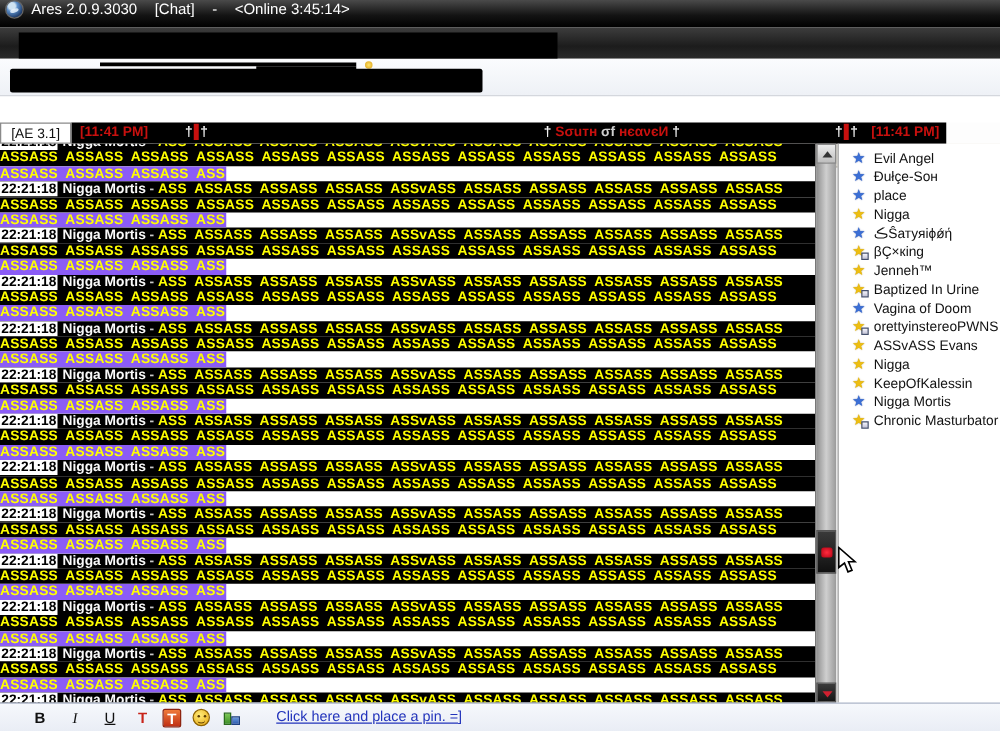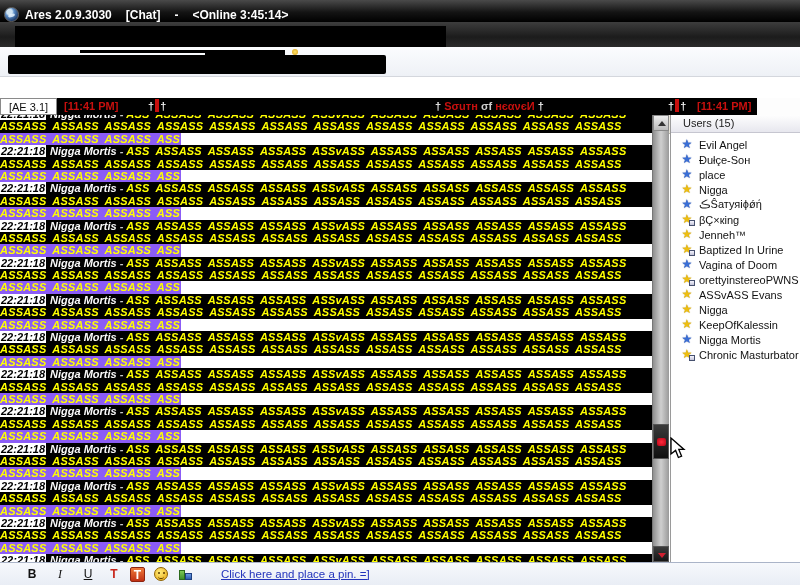--- a/index.html
+++ b/index.html
@@ -5,22 +5,22 @@
   html,body{margin:0;padding:0;}
   body{
     width:800px;height:585px;position:relative;overflow:hidden;
     background:#ffffff;font-family:"Liberation Sans",sans-serif;
     -webkit-font-smoothing:none;
   }
   
   .titlebar{
     position:absolute;left:0;top:0;width:800px;height:22px;
     background:linear-gradient(#4a4a4a,#141414 55%,#000);
-    display:flex;align-items:flex-end;color:#fff;
-    font-weight:bold;font-size:12px;
+    display:flex;align-items:flex-start;color:#fff;
+    font-weight:normal;font-size:12px;
   }
   .ares-logo{
     width:15px;height:15px;border-radius:50%;margin:0 6px 0 4px;
     background:radial-gradient(circle at 35% 30%,#cfe3f2 0 22%,#5d8fc9 36%,#1d3a68 75%,#0c1b33);
     border:1px solid #666;box-sizing:border-box;position:relative;
   }
   .ares-logo::after{
     content:"";position:absolute;left:3px;top:6px;width:7px;height:3px;
     border-radius:50%;background:#e8f2fb;transform:rotate(-18deg);opacity:.85;
   }
@@ -91,21 +91,21 @@
   .roomtitle .w{color:#f2f2f2;}
   .roomtitle .r{color:#c8100e;}
   .roomtitle .g{color:#cfcfcf;}
   
   .chatlog{
     position:absolute;left:0;top:115px;width:652px;height:447px;
     background:#fff;overflow:hidden;
     font-size:11px;font-weight:bold;
   }
   .msg-block{width:652px;}
-  .mline{height:12.4px;line-height:12.4px;white-space:nowrap;overflow:hidden;font-style:italic;}
+  .mline{height:12.4px;line-height:12.4px;white-space:nowrap;overflow:hidden;}
   .bgblack{background:#000;}
   .spamtext{color:#ffff00;word-spacing:3px;letter-spacing:0.2px;}
   .ts{background:#fff;color:#000;padding:0 1px;}
   .nick{color:#fafafa;padding:0 3px 0 4px;}
   .dash{color:#c9c9c9;padding-right:3px;}
   .l3wrap{display:flex;}
   .l3text{background:#8b5cf6;padding-right:1px;}
   
   .vscroll{
     position:absolute;left:652px;top:115px;width:17px;height:447px;
@@ -385,21 +385,20 @@
   </div>
 </div>
 
 <div class="vscroll">
   <div class="sb-btn-up"></div>
   <div class="sb-thumb"></div>
   <div class="sb-btn-down"></div>
 </div>
 
 <div class="userspanel">
-  <div class="usershdr">Users (15)</div>
   <div class="userlist" id="userlist">
   <div class="user-item">
     <span class="star blue">★</span>
     <span class="user-name">Evil Angel</span>
   </div>
 
   <div class="user-item">
     <span class="star blue">★</span>
     <span class="user-name">Đułçe-Sон</span>
   </div>

